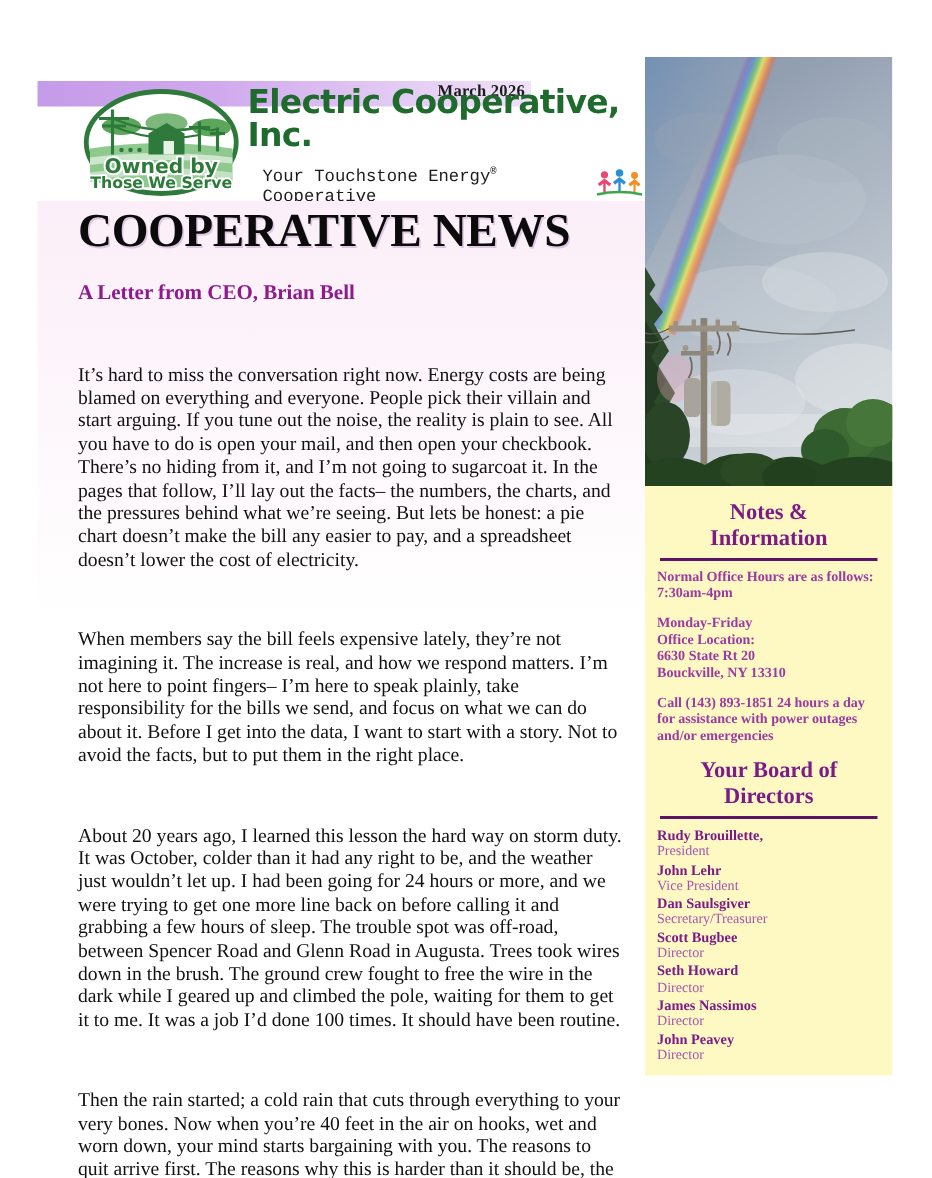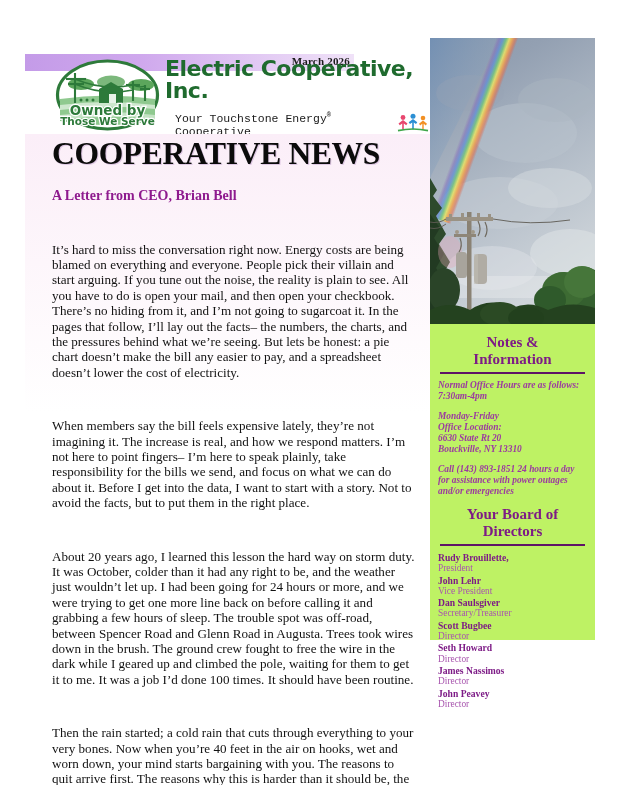--- a/index.html
+++ b/index.html
@@ -96,40 +96,39 @@
   .contd {
     font-style: italic;
     display: block; text-align: right;
     margin-top: -15.4px;
   }
   .contd-wrap { position: relative; }
 
   
   #sidebar {
     position: absolute; left: 405px; top: 286px;
-    width: 165px; height: 316px;
-    background: #bef264;
+    width: 165px; height: 393px;
+    background: #fef9c3;
     padding: 10px 8px 6px 8px;
   }
   .side-h {
     font-family: "Liberation Serif", serif;
     font-weight: bold; font-size: 15px;
     color: #7d1b86; text-align: center;
     line-height: 17px;
   }
   .side-rule {
     height: 2px; background: #5e1466;
     margin: 4px 2px 6px 2px;
   }
   .side-p {
     font-family: "Liberation Serif", serif;
     font-weight: bold; font-size: 9.4px;
     line-height: 11px; color: #9b3ba0;
     margin-bottom: 9px;
-    font-style: italic;
   }
   #board-head { margin-top: 4px; }
   .dir-name {
     font-family: "Liberation Serif", serif;
     font-weight: bold; font-size: 9.6px;
     line-height: 11.3px; color: #7d1b86;
   }
   .dir-title {
     font-family: "Liberation Serif", serif;
     font-size: 9.4px; line-height: 11.3px;

